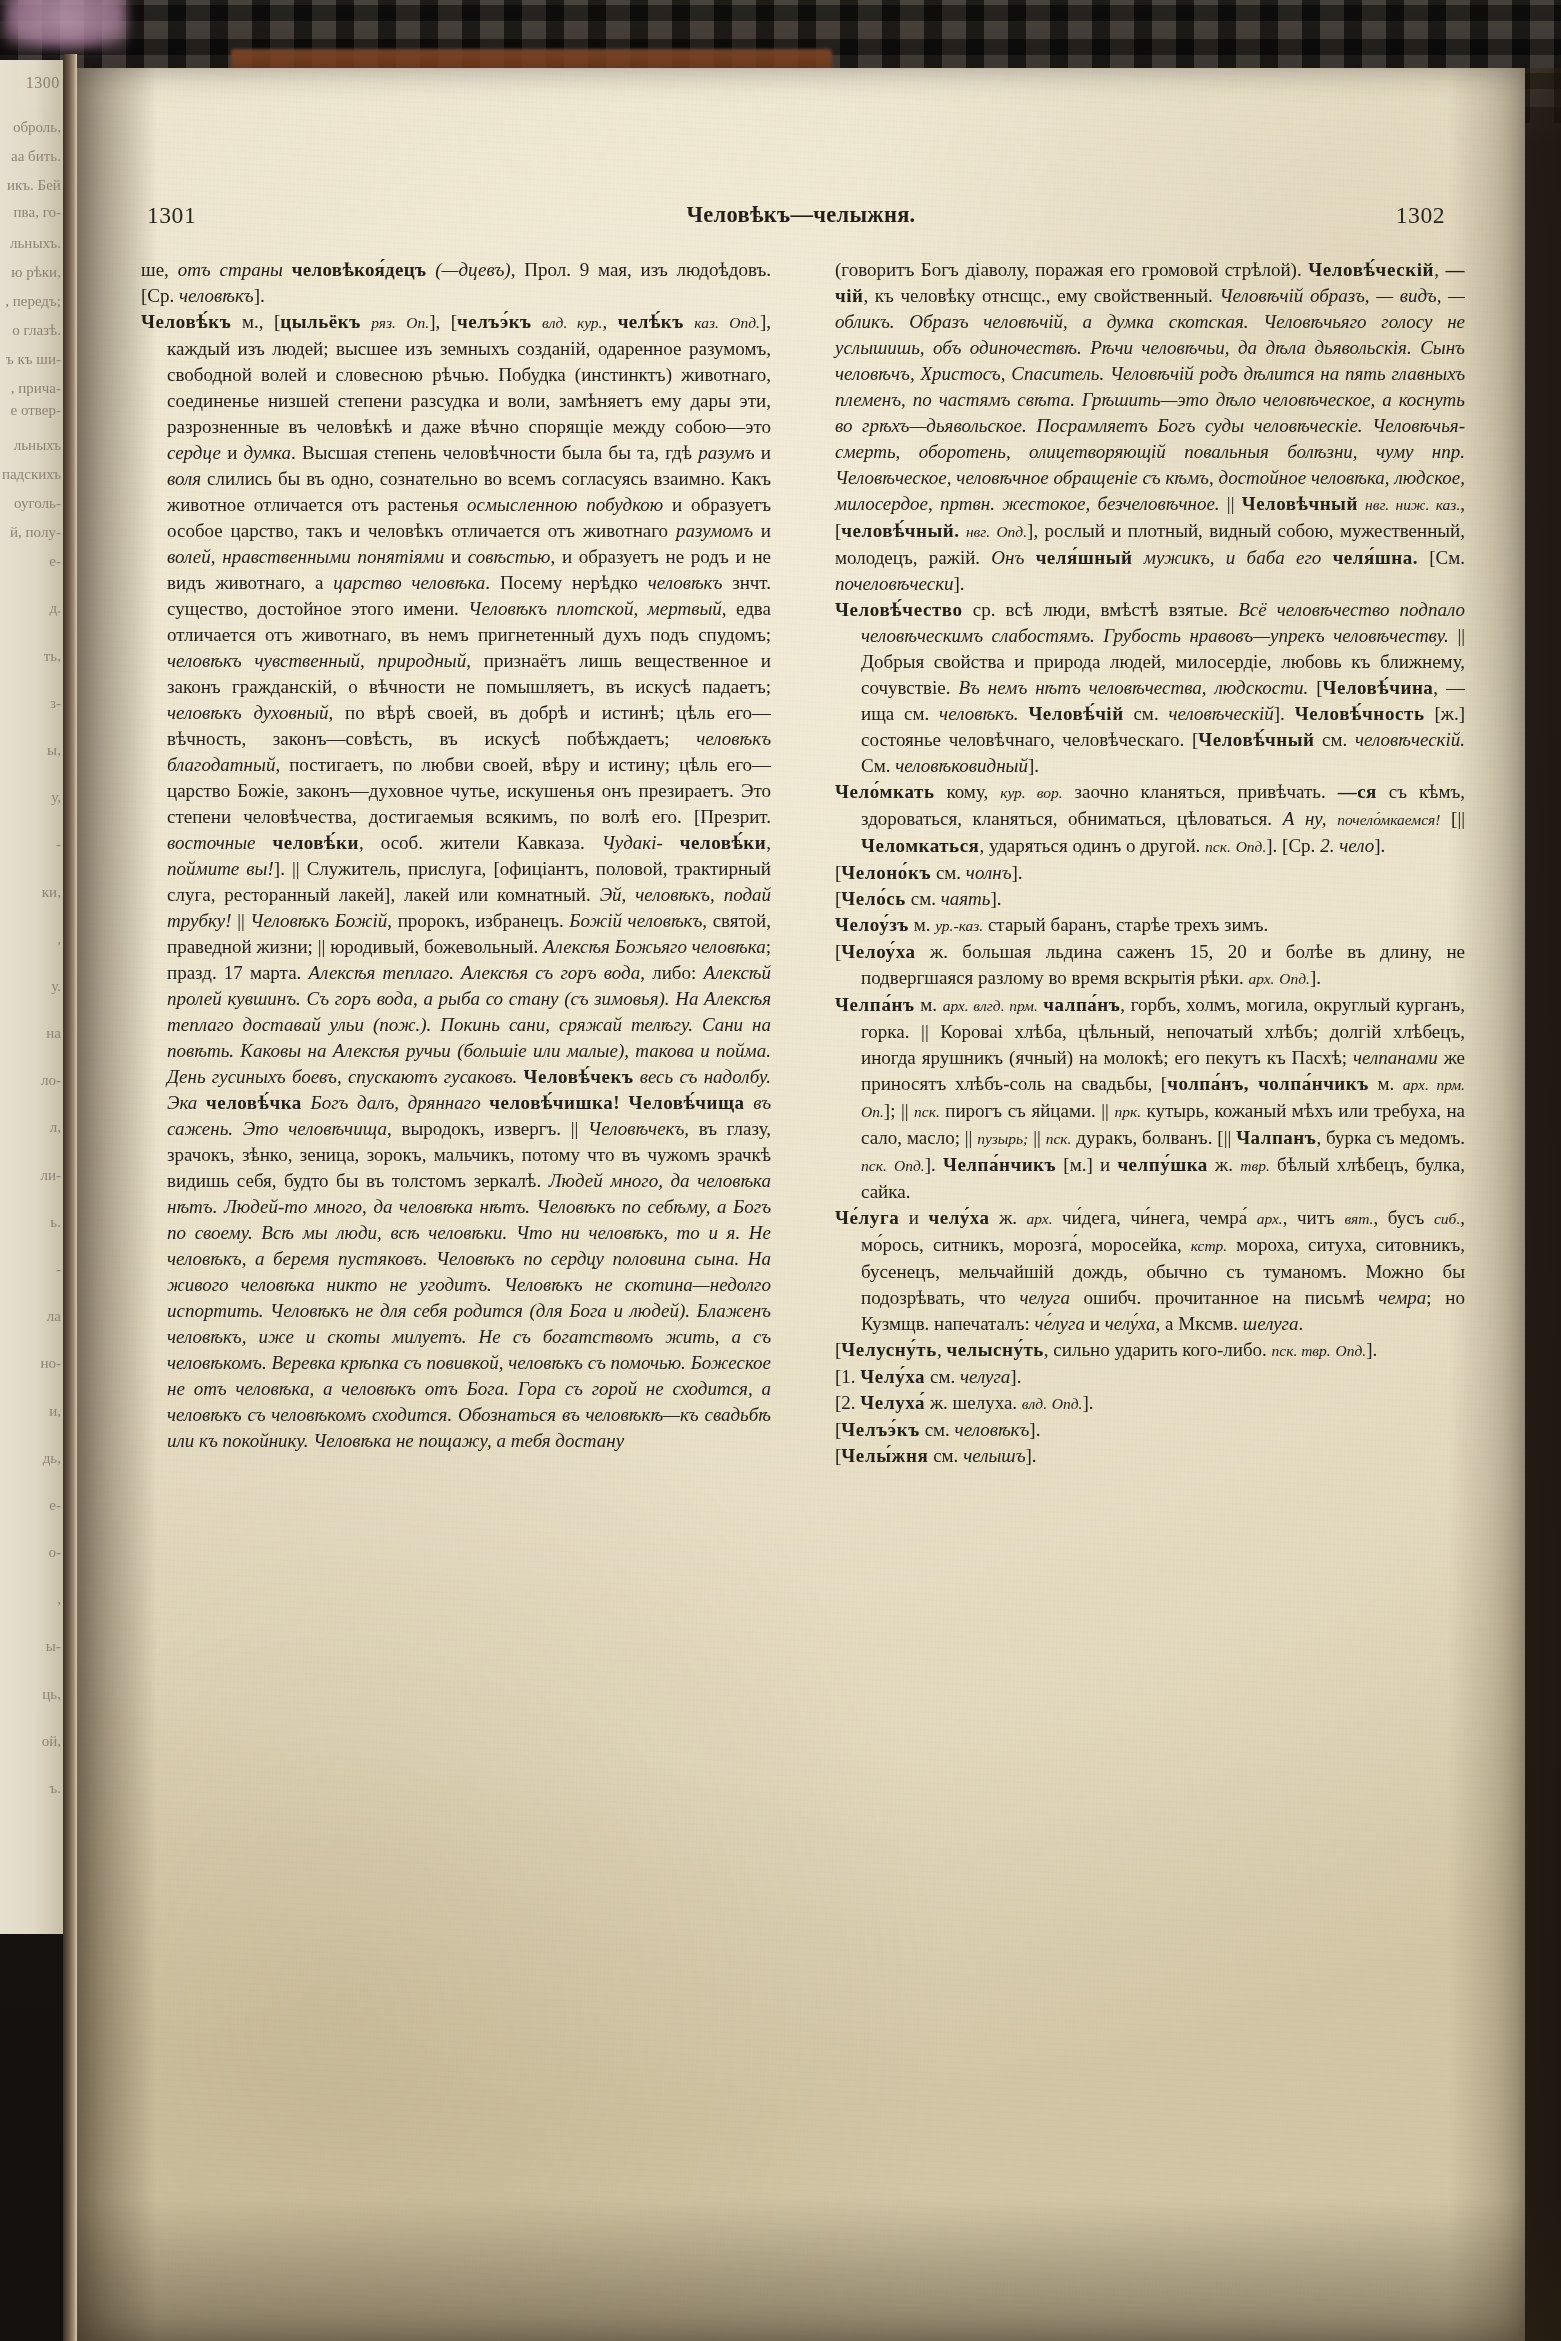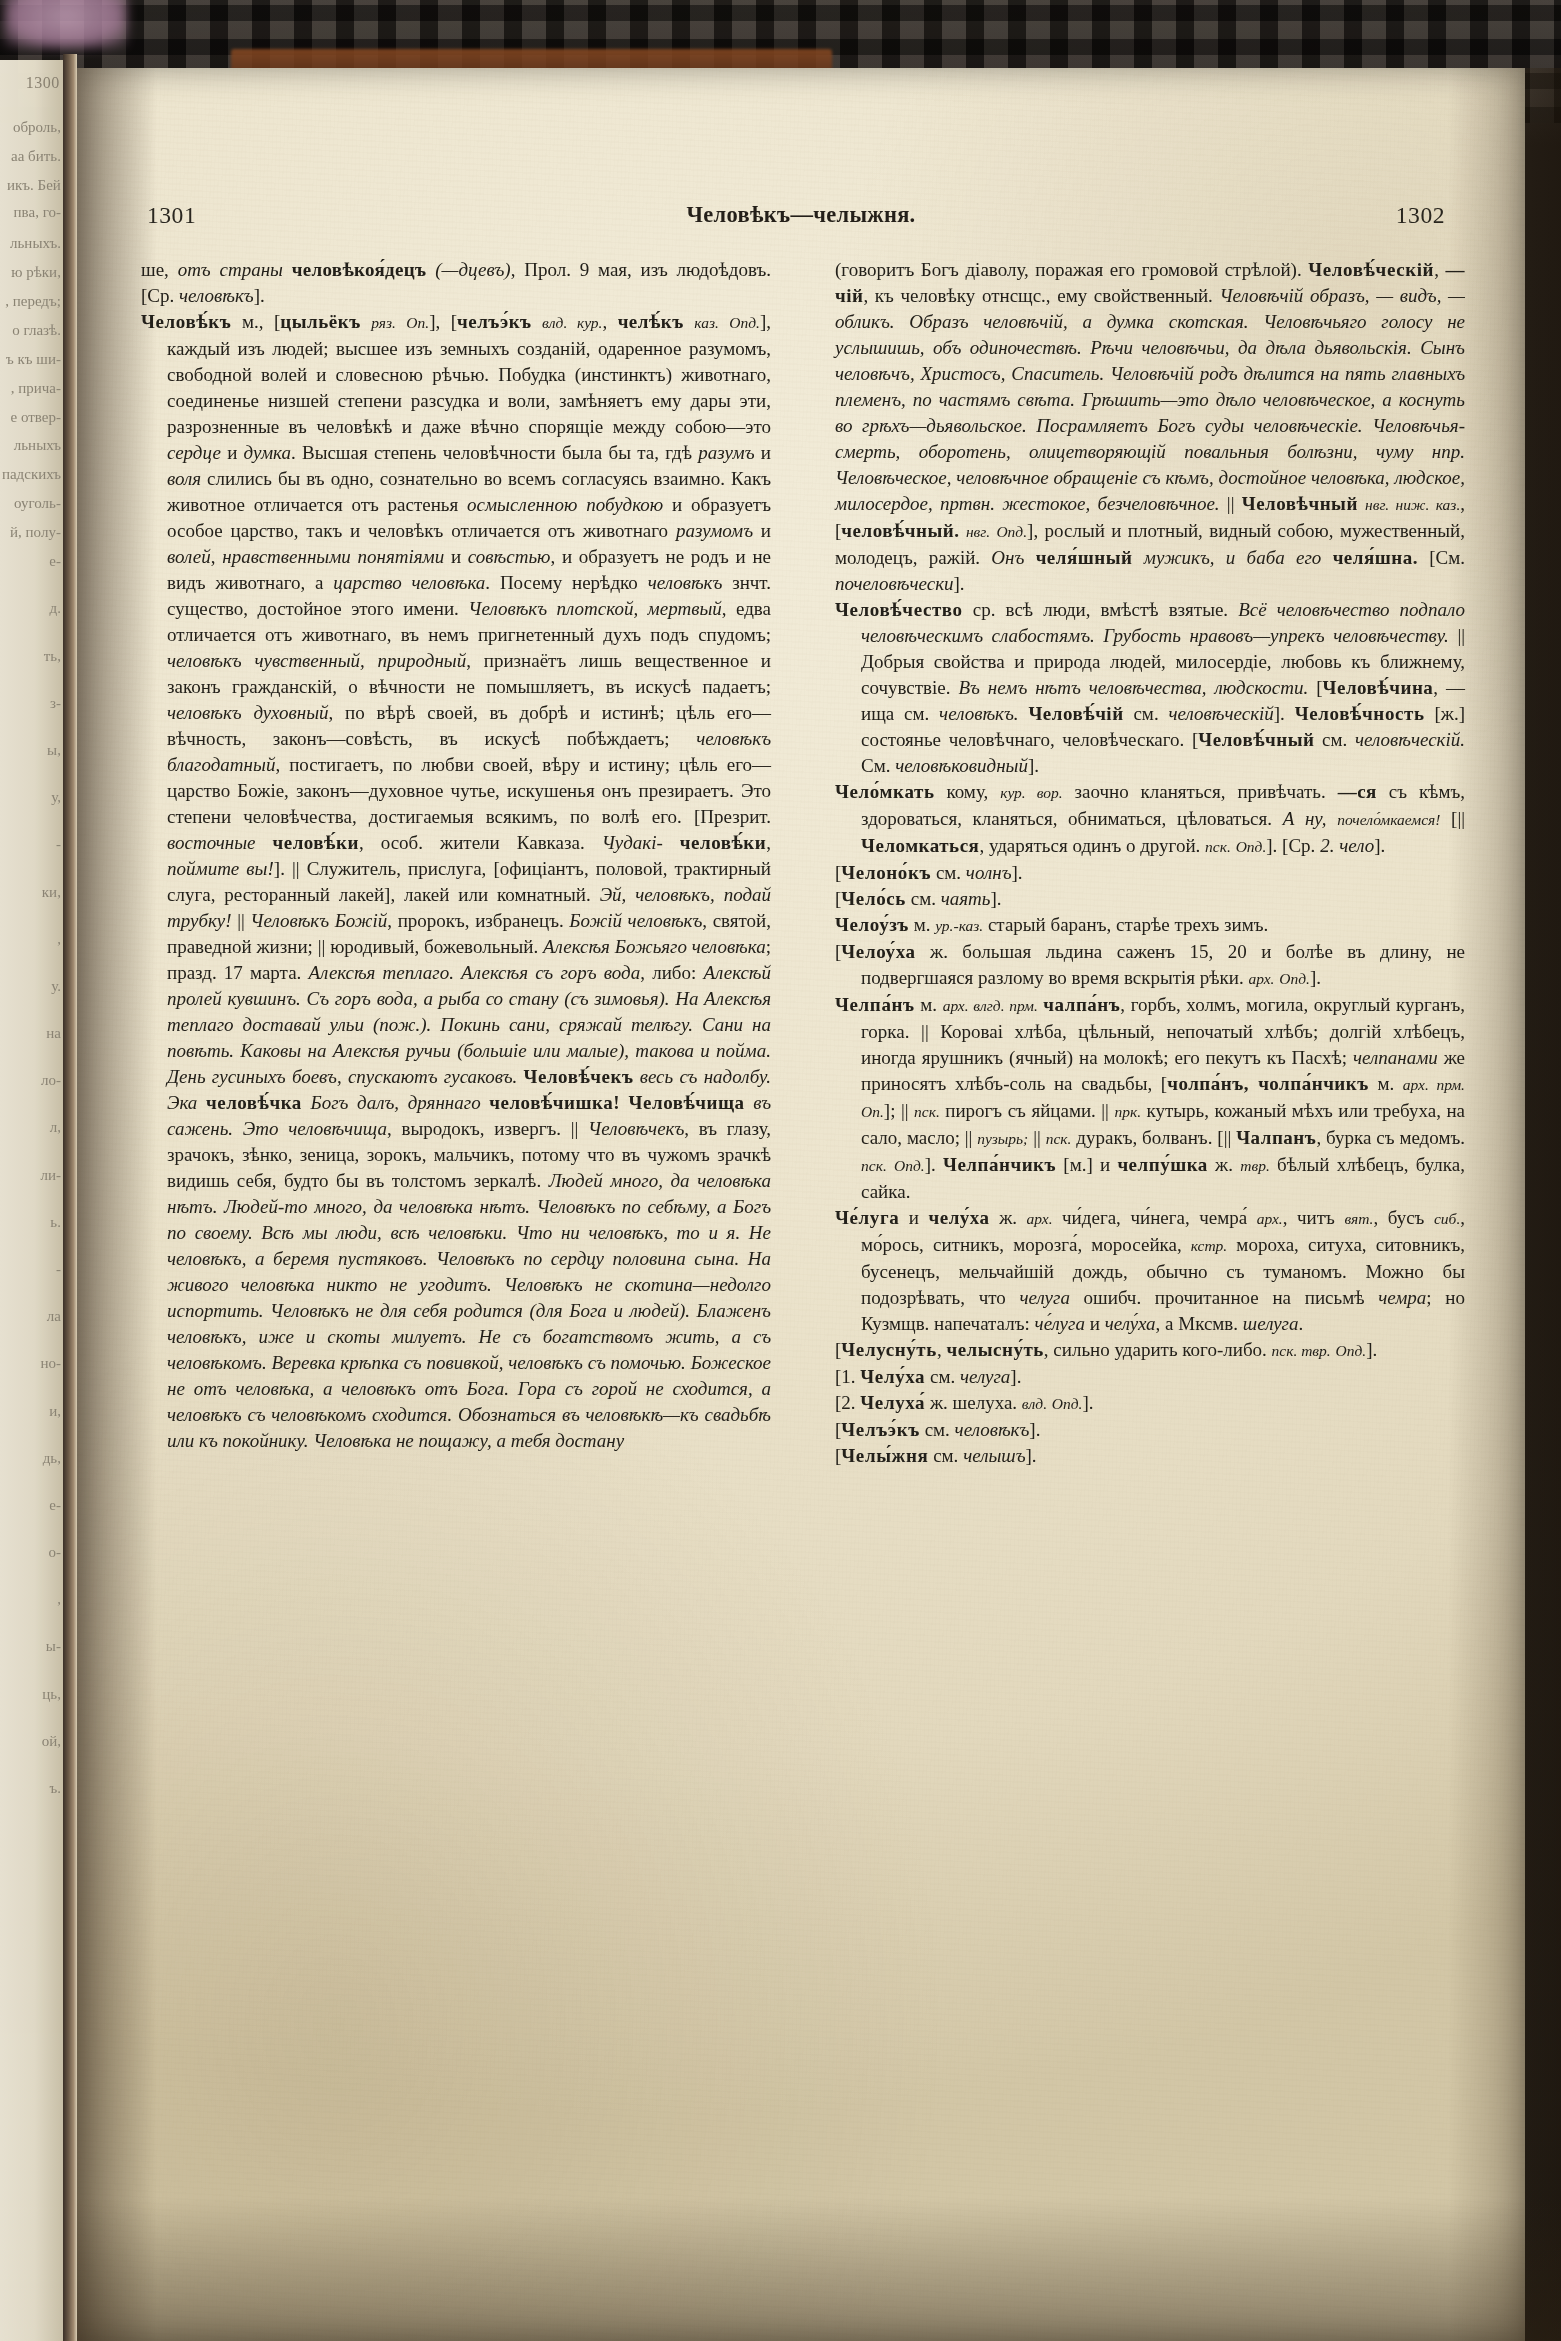--- a/index.html
+++ b/index.html
@@ -23,21 +23,21 @@
       linear-gradient(180deg,#3a342e,#211c18);
     opacity:.95;}
   #leather{position:absolute;left:231px;top:49px;width:601px;height:42px;
     background:linear-gradient(180deg,#8a4a22,#5d3018 70%,#2c1a0e);
     filter:blur(1.6px);opacity:.85;border-radius:3.2px;}
   #pinkblob{position:absolute;left:4.3px;top:-16px;width:123px;height:64px;
     background:radial-gradient(ellipse at center,#cfa8c2,#a97f9c 60%,rgba(80,60,75,0));
     filter:blur(5.4px);opacity:.8;}
 
   
-  #prevpage{position:absolute;left:0;top:60px;width:63px;height:2282px;
+  #prevpage{position:absolute;left:0;top:60px;width:63px;height:1874px;
     background:linear-gradient(90deg,#efe9d8 0%,#e8e1cd 55%,#cfc6ad 100%);
     overflow:hidden;opacity:.96;}
   #prevpage .pn{position:absolute;right:3.2px;top:14px;font-size:16px;color:#8e8675;
     font-family:"Liberation Serif",serif;letter-spacing:0.5px;}
   #prevpage .ln{position:absolute;right:2.1px;color:#8f8878;font-size:15px;
     white-space:nowrap;filter:blur(0.2px);}
   #gutter{position:absolute;left:63px;top:54px;width:14px;height:2288px;
     background:linear-gradient(90deg,#3b3028,#6b5a48 40%,#a08a70 75%,#d9cdb4);}
 
   
@@ -106,21 +106,21 @@
       <div class="ln" style="top: 59px;">оброль,</div>
       <div class="ln" style="top: 88px;">аа бить.</div>
       <div class="ln" style="top: 117px;">икъ. Бей</div>
       <div class="ln" style="top: 144px;">пва, го-</div>
       <div class="ln" style="top: 175px;">льныхъ.</div>
       <div class="ln" style="top: 204px;">ю рѣки,</div>
       <div class="ln" style="top: 233px;">, передъ;</div>
       <div class="ln" style="top: 262px;">о глазѣ.</div>
       <div class="ln" style="top: 291px;">ъ къ ши-</div>
       <div class="ln" style="top: 320px;">, прича-</div>
-      <div class="ln" style="top: 349px;">е отвер-</div>
+      <div class="ln" style="top: 342px;">е отвер-</div>
       <div class="ln" style="top: 377px;">льныхъ</div>
       <div class="ln" style="top: 406px;">падскихъ</div>
       <div class="ln" style="top: 435px;">оуголь-</div>
       <div class="ln" style="top: 464px;">й, полу-</div>
       <div class="ln" style="top: 493px;">е-</div>
       <div class="ln" style="top: 540px;">д.</div>
       <div class="ln" style="top: 588px;">ть,</div>
       <div class="ln" style="top: 635px;">з-</div>
       <div class="ln" style="top: 682px;">ы,</div>
       <div class="ln" style="top: 729px;">у,</div>

